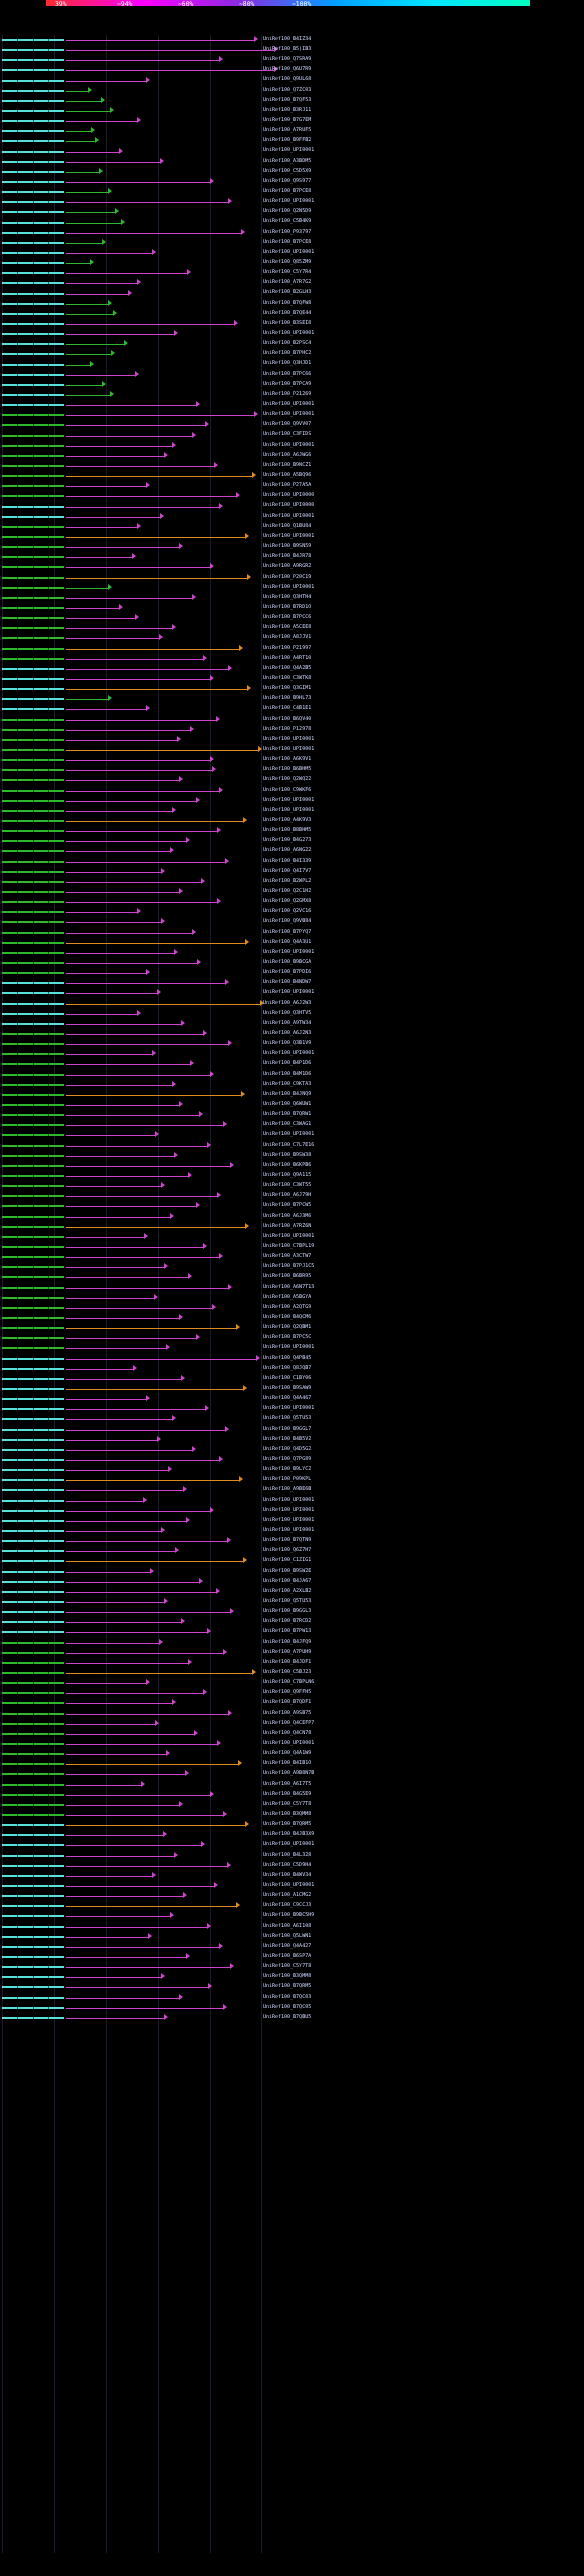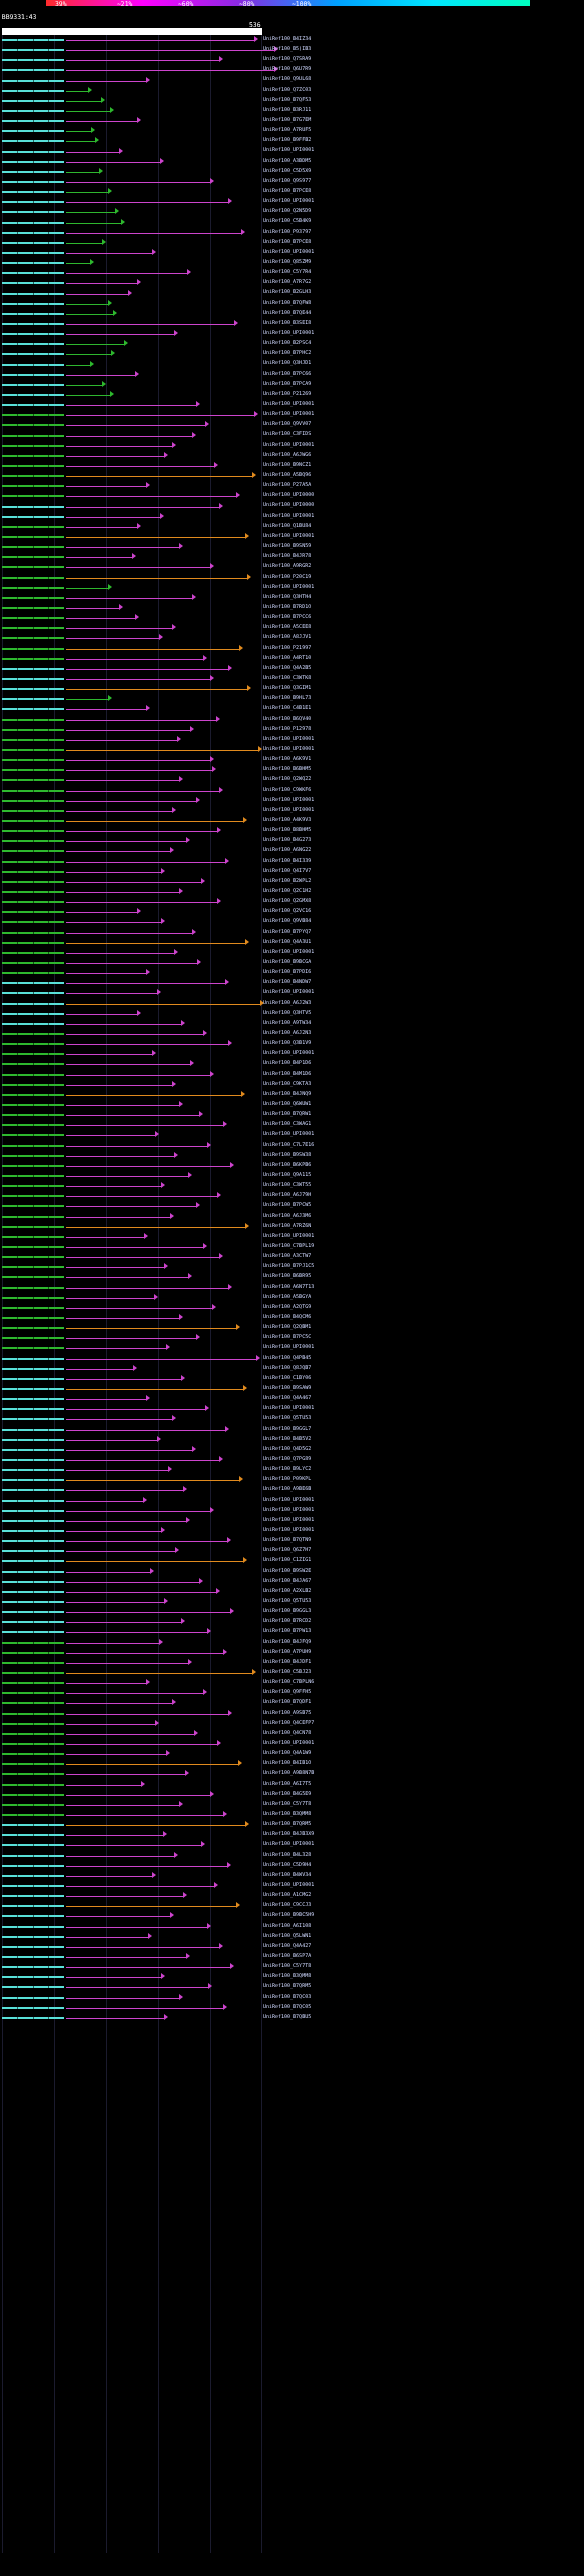--- a/index.html
+++ b/index.html
@@ -57,32 +57,27 @@
 </style>
 </head>
 <body>
 
 <div id="wrap">
 
   <div class="legend">
     <div class="grad" style="background: linear-gradient(to right, rgb(255, 43, 43), rgb(255, 0, 255), rgb(138, 43, 226), rgb(0, 160, 255), rgb(0, 229, 255), rgb(0, 255, 191));"></div>
     <div class="ticks">
         <span style="left: 55px;">39%</span>
-        <span style="left: 117px;">~21%</span>
+        <span style="left: 117px;">~94%</span>
         <span style="left: 178px;">~60%</span>
         <span style="left: 239px;">~80%</span>
         <span style="left: 292px;">~100%</span>
       </div>
   </div>
 
-  <div class="ruler">
-    <div class="qlabel">BB9331:43</div>
-    <div class="qlen">536</div>
-    <div class="qbar"></div>
-  </div>
 
   <div id="plot">
       <div class="gridline" style="left: 1.8px;"></div>
       <div class="gridline" style="left: 54px;"></div>
       <div class="gridline" style="left: 106px;"></div>
       <div class="gridline" style="left: 158px;"></div>
       <div class="gridline" style="left: 210px;"></div>
       <div class="gridline" style="left: 261px;"></div>
       <div class="row" style="top: 0px; width: 263px;">
         <div class="seg" style="left: 1.8px; width: 62px; background: rgb(89, 224, 216);"></div>

